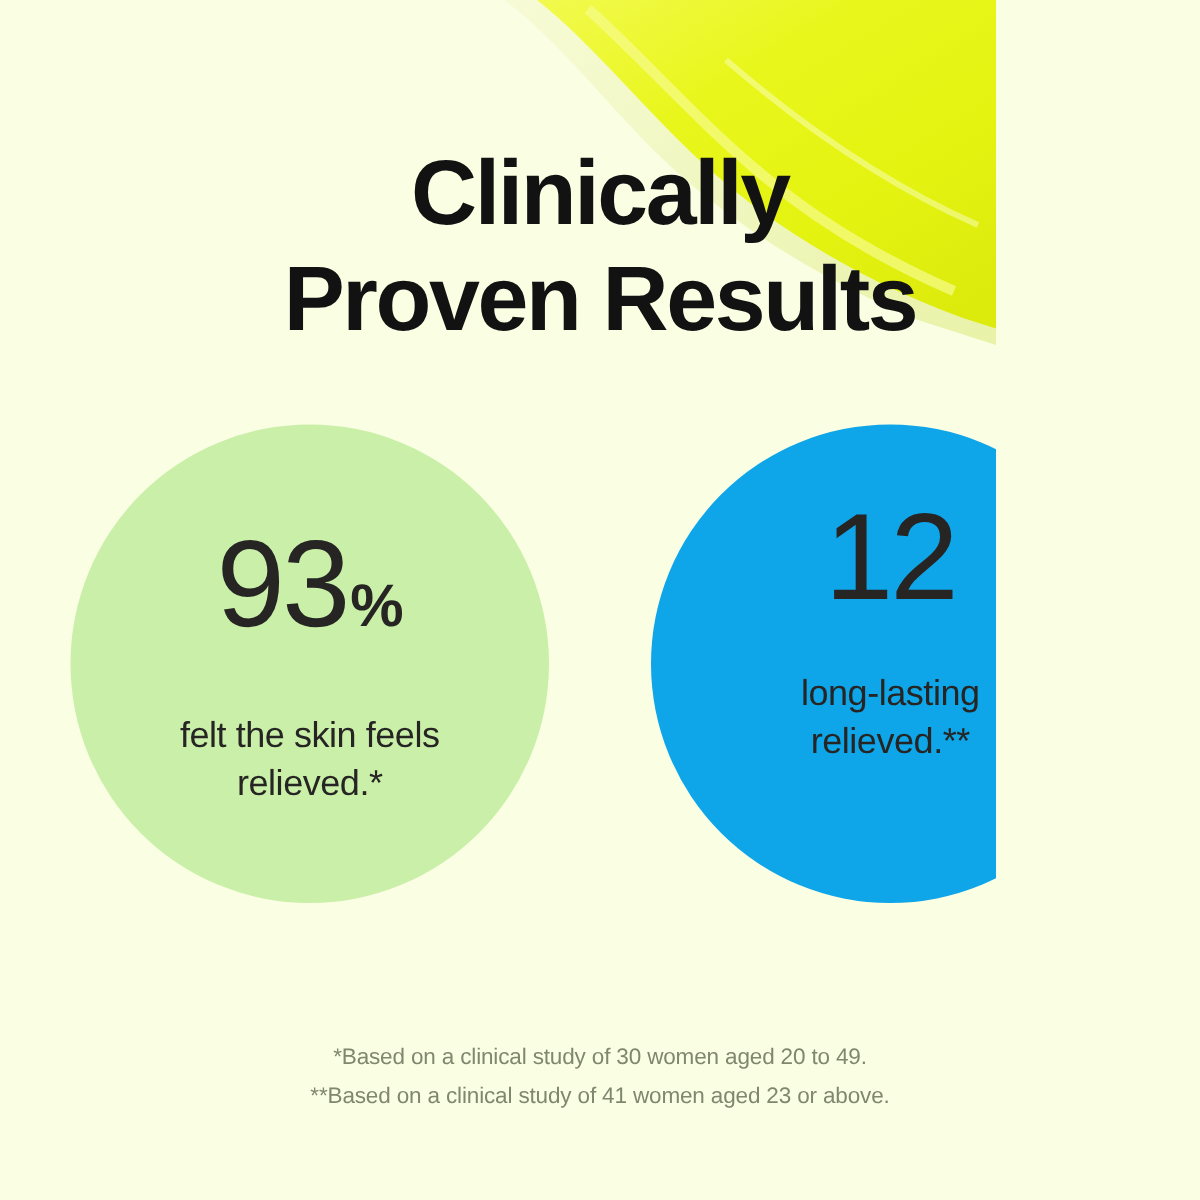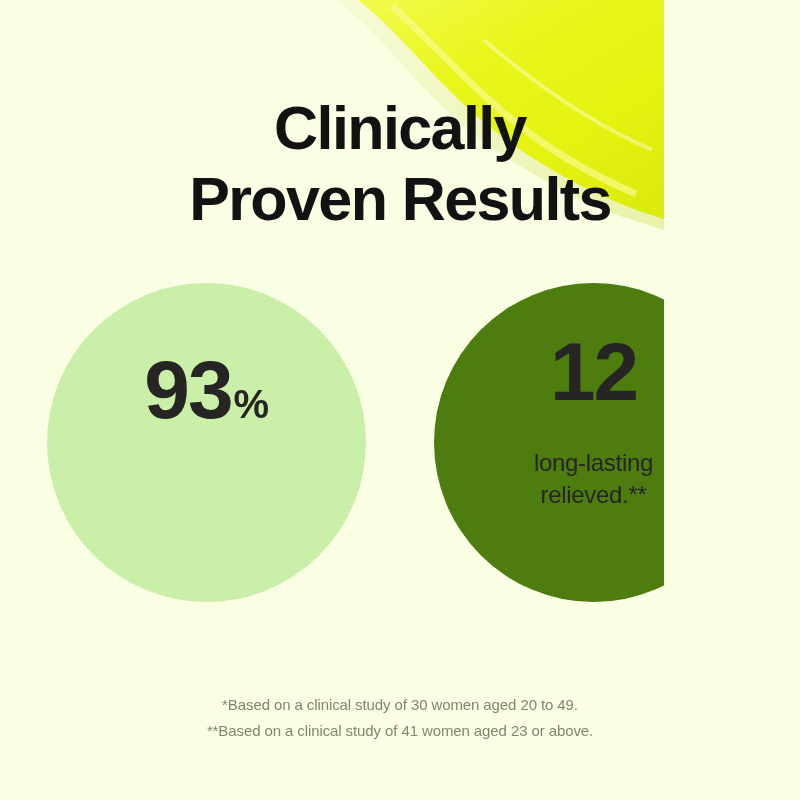--- a/index.html
+++ b/index.html
@@ -64,31 +64,31 @@
     position: relative;
     width: 319px;
     height: 319px;
     border-radius: 50%;
     display: flex;
     flex-direction: column;
     align-items: center;
     text-align: center;
   }
   .stat-circle.green { background: #C9EFA8; }
-  .stat-circle.teal  { background: #4d7c0f; }
+  .stat-circle.teal  { background: #0ea5e9; }
 
   .figure-row {
     display: flex;
     align-items: baseline;
     justify-content: center;
     color: #262523;
   }
   .figure-number {
     font-size: 82px;
-    font-weight: 700;
+    font-weight: 400;
     letter-spacing: -2px;
     line-height: 1;
   }
   .figure-unit-inline {
     font-size: 40px;
     font-weight: 700;
     letter-spacing: -0.5px;
     line-height: 1;
     margin-left: 2px;
   }
@@ -162,20 +162,22 @@
   <h1 class="headline">Clinically
 Proven Results</h1>
 
   <div class="circles">
 
     <div class="stat-circle green">
       <div class="figure-row">
         <span class="figure-number">93</span>
         <span class="figure-unit-inline">%</span>
       </div>
+      <div class="stat-desc">felt the skin feels
+relieved.*</div>
     </div>
 
     <div class="stat-circle teal">
       <div class="figure-row">
         <span class="figure-number">12</span>
       </div>
       <div class="stat-desc">long-lasting
 relieved.**</div>
     </div>
 

